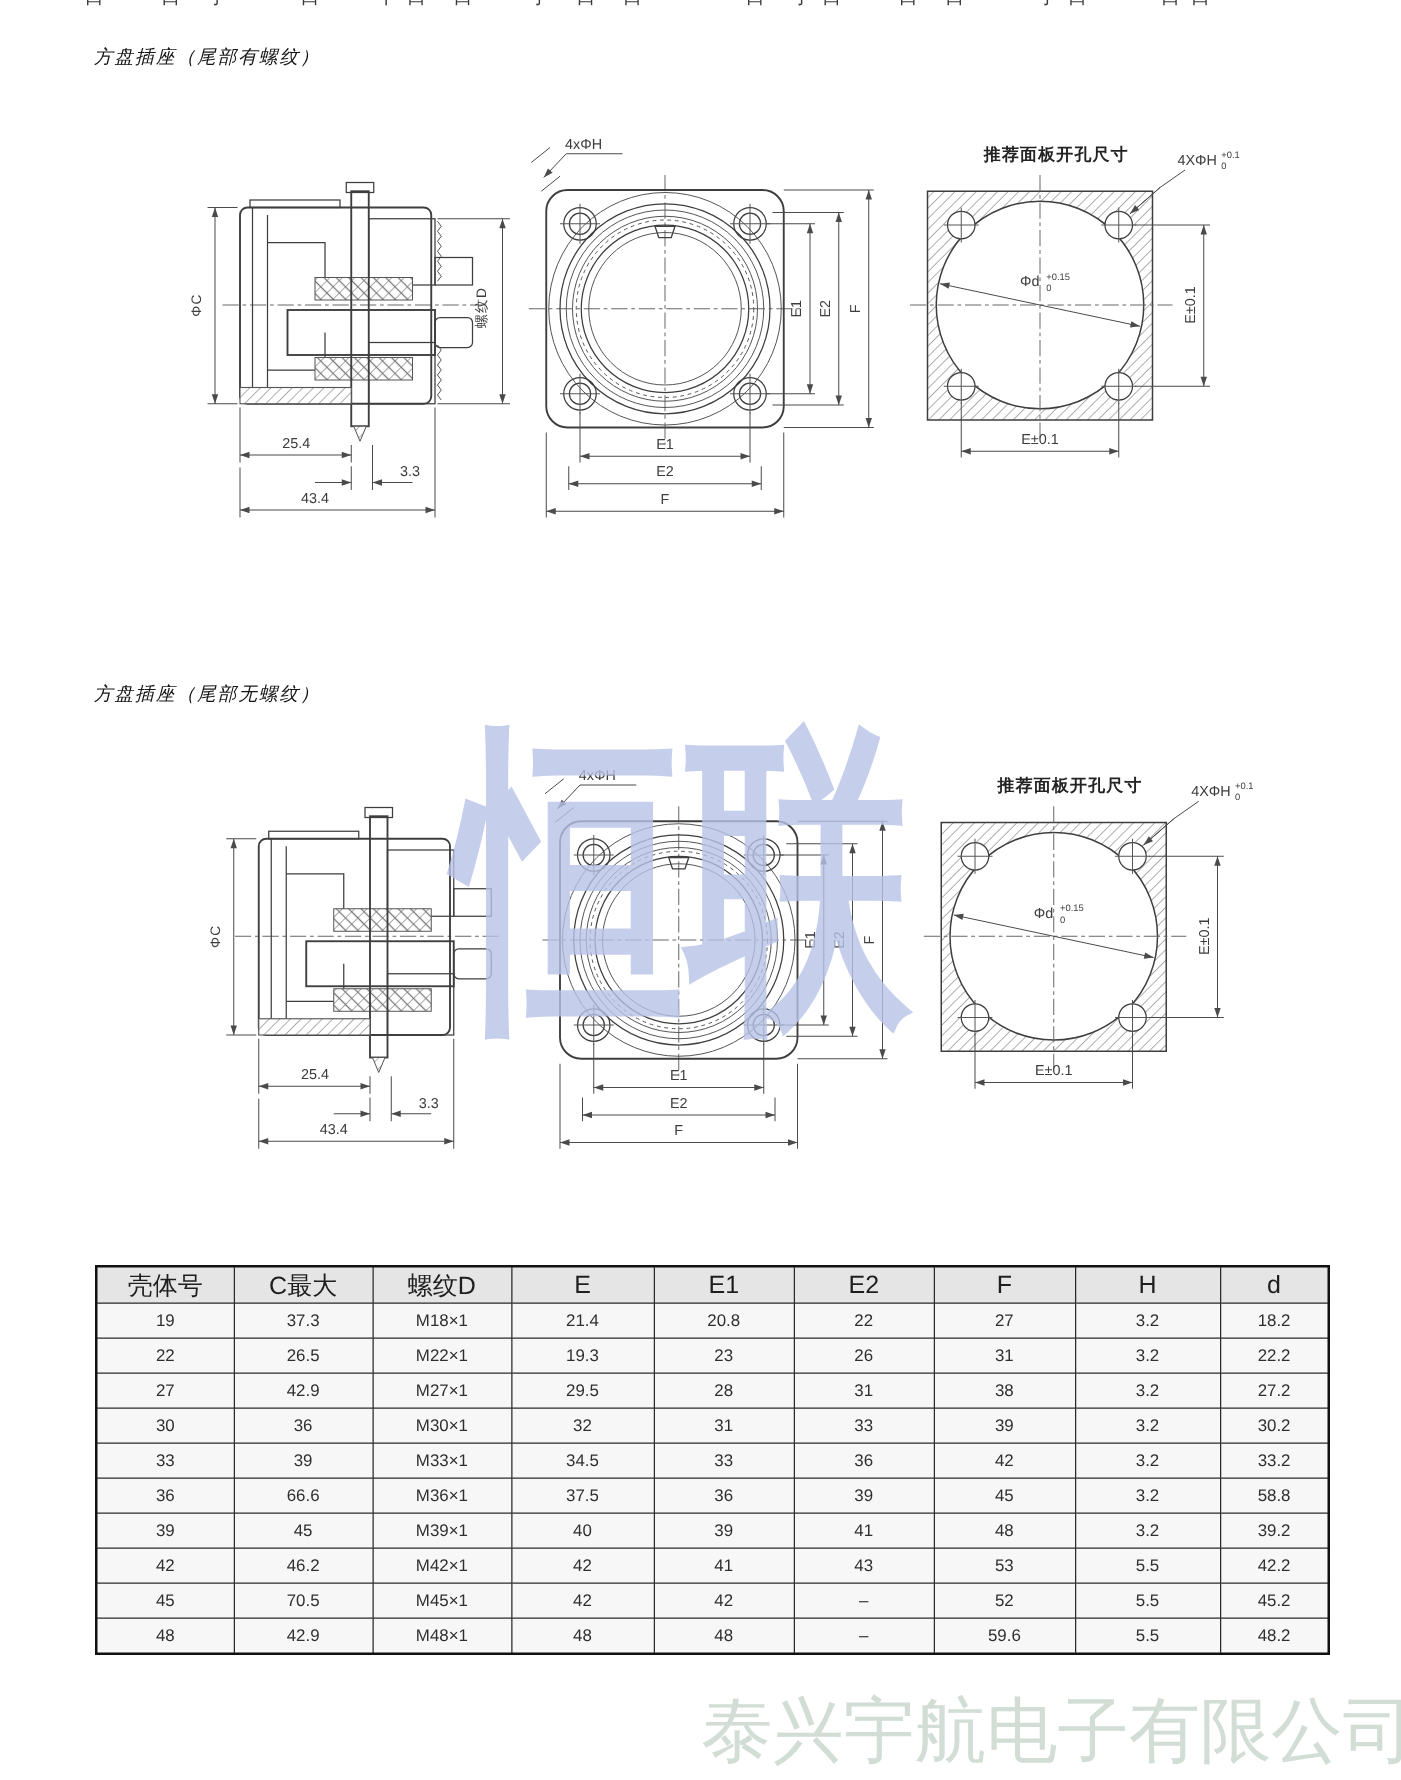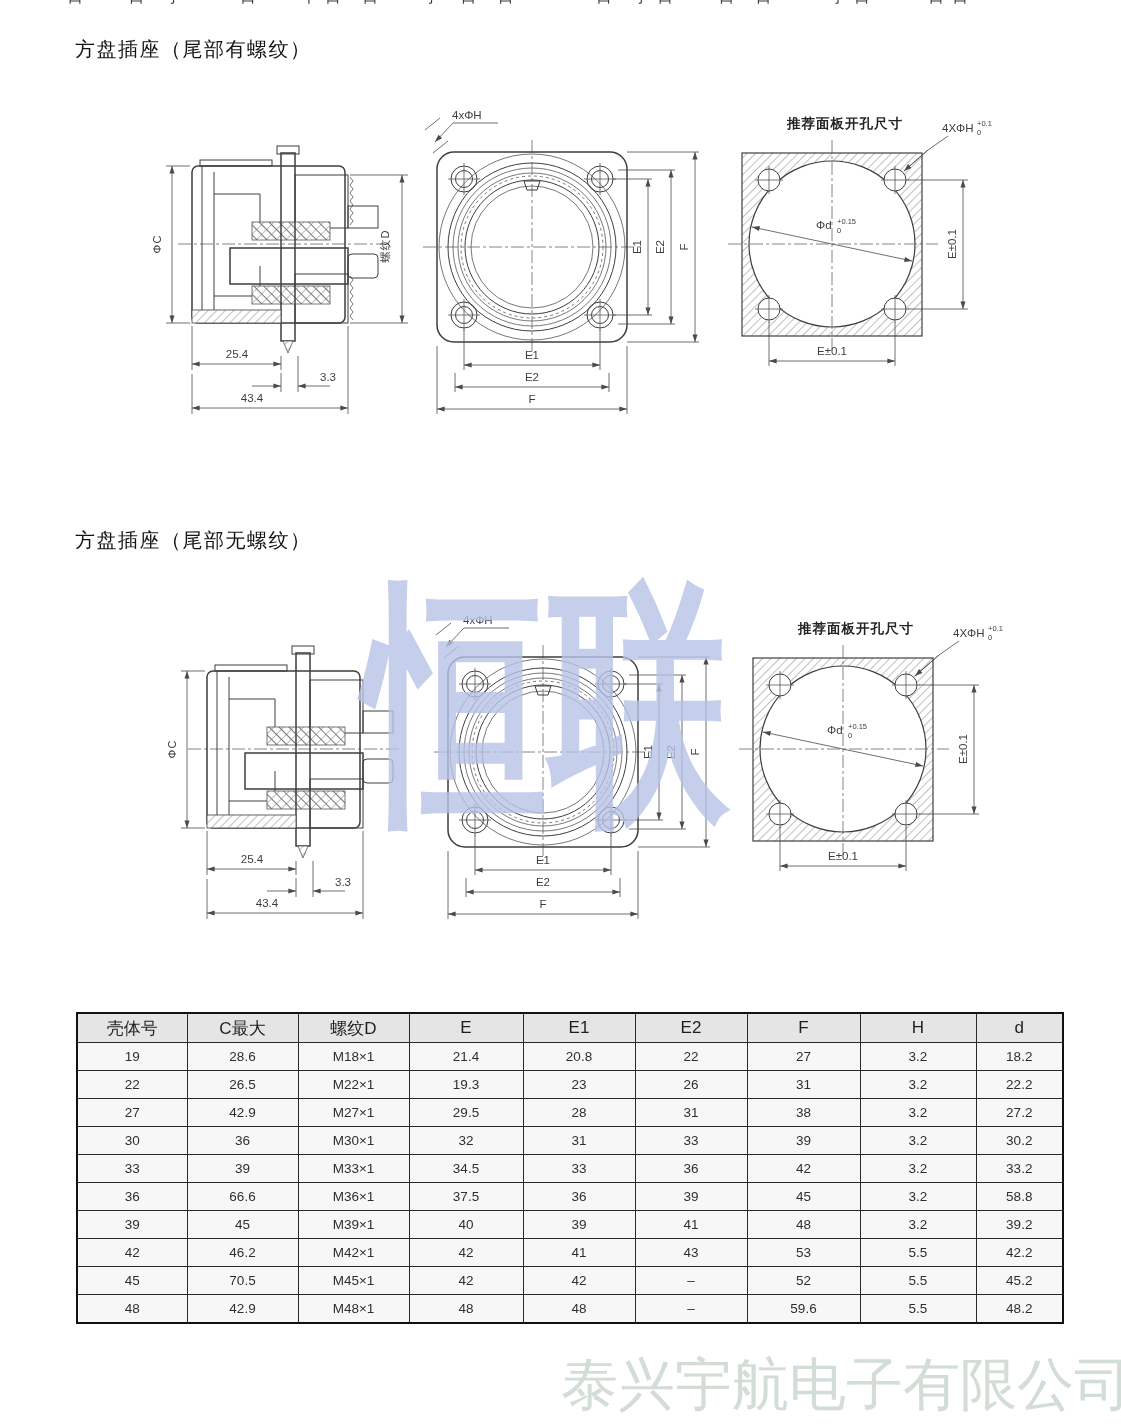--- a/index.html
+++ b/index.html
@@ -1,22 +1,22 @@
 <!DOCTYPE html>
 <html><head>
 <meta charset="utf-8">
 <style>
   html,body{margin:0;padding:0;background:#fff;}
   .sheet{position:relative;width:1121px;height:1424px;background:#ffffff;overflow:hidden;
          font-family:"Liberation Sans",sans-serif;color:#222;}
   .topstrip{position:absolute;left:68px;top:0;width:1050px;height:7px;overflow:hidden;}
   .topstrip span{display:block;transform:translateY(-12px);font-size:15px;letter-spacing:9px;
                  color:#3a3a3a;white-space:nowrap;font-family:"Liberation Sans",sans-serif;}
-  .heading{position:absolute;left:75px;font-size:20px;color:#141414;letter-spacing:1.5px;white-space:nowrap;}
-  .h1{top:36px;} .h2{top:527px;}
+  .heading{position:absolute;left:75px;font-size:15px;color:#141414;letter-spacing:1.5px;white-space:nowrap;font-style:italic;}
+  .h1{top:36px;} .h2{top:546px;}
   .wm-center{position:absolute;left:366px;top:568px;font-size:258px;line-height:1.05;
              font-family:"DejaVu Serif",serif;font-weight:bold;color:#b7c2e6;opacity:.8;
              transform:scaleX(.70);transform-origin:left top;letter-spacing:4px;white-space:nowrap;
              pointer-events:none;z-index:5;}
   .wm-bottom{position:absolute;left:561px;top:1347px;font-size:57px;
              font-family:"DejaVu Serif",serif;color:#d2ddd6;letter-spacing:0px;white-space:nowrap;
              pointer-events:none;z-index:5;}
   svg{position:absolute;overflow:visible;}
   .svg1{left:140px;top:98px;}
   .svg2{left:140px;top:593px;}
@@ -30,21 +30,21 @@
   .toltxt{font-family:"Liberation Sans",sans-serif;font-size:7.5px;fill:#3d3d3d;}
   .cntxt{font-family:"Liberation Sans",sans-serif;font-size:11px;fill:#3d3d3d;letter-spacing:1px;}
   .ptitle{font-family:"Liberation Sans",sans-serif;font-size:13.5px;font-weight:bold;fill:#232323;letter-spacing:1px;}
   
   .dimtable{position:absolute;left:76px;top:1012px;width:986px;border-collapse:collapse;
             table-layout:fixed;z-index:2;}
   .dimtable th,.dimtable td{border:1px solid #2a2a2a;text-align:center;vertical-align:middle;
             height:27px;padding:0;font-size:13.5px;color:#2f2f2f;font-weight:normal;
             font-family:"Liberation Sans",sans-serif;}
   .dimtable{border:2px solid #111;}
-  .dimtable thead th{background:#e5e5e5;height:28px;font-size:17px;color:#1e1e1e;}
+  .dimtable thead th{background:#e5e5e5;height:28px;font-size:20px;color:#1e1e1e;}
   .dimtable tbody td{background:#f7f7f7;}
 </style>
 </head>
 <body>
 
 <div class="sheet">
 
   <div class="topstrip">
     <span>口一 口 丁 一 口 一丨口 口一 丁 口 口一 一 口 丁口 一口 口 一 丁口 一 口口 一</span>
   </div>
@@ -424,21 +424,21 @@
         <th>E1</th>
         <th>E2</th>
         <th>F</th>
         <th>H</th>
         <th>d</th>
       </tr>
     </thead>
     <tbody>
         <tr>
           <td>19</td>
-          <td>28.6</td>
+          <td>37.3</td>
           <td>M18×1</td>
           <td>21.4</td>
           <td>20.8</td>
           <td>22</td>
           <td>27</td>
           <td>3.2</td>
           <td>18.2</td>
         </tr>
         <tr>
           <td>22</td>

